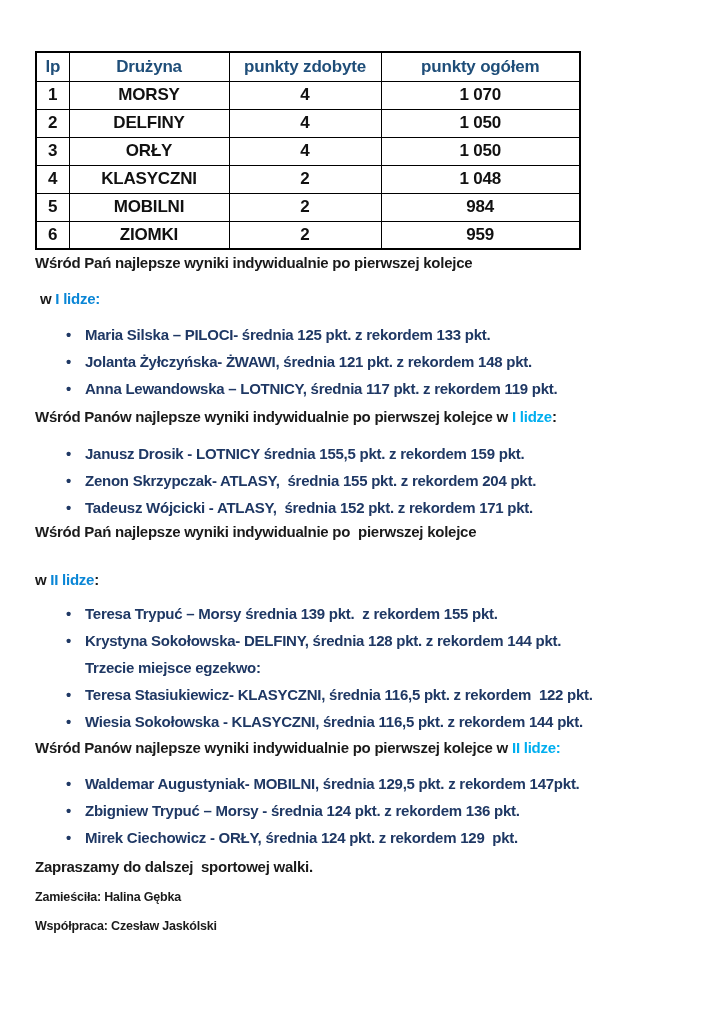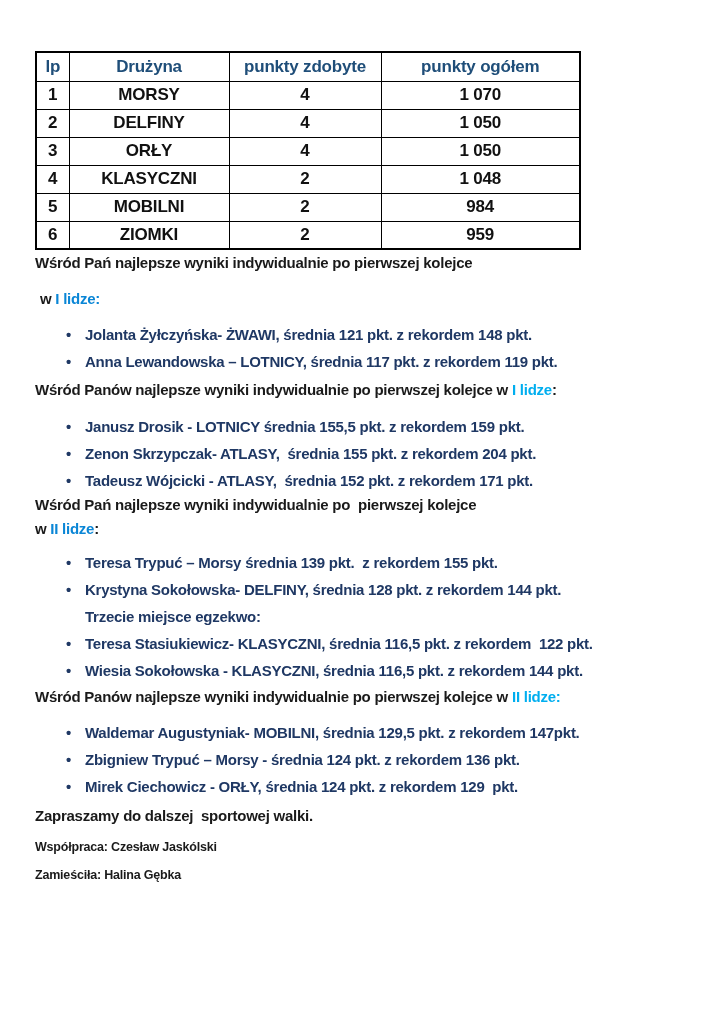--- a/index.html
+++ b/index.html
@@ -66,21 +66,21 @@
   .closing { font-size: 15px; line-height: 20px; letter-spacing: -0.25px; white-space: pre-wrap; }
   .credit  { font-size: 12.5px; line-height: 16px; letter-spacing: -0.2px; color: #1a1a1a; }
 
   
   .mt-s1l1 { margin-top: 3px; }
   .mt-s1l2 { margin-top: 16px; }
   .mt-ul1  { margin-top: 12px; }
   .mt-s2h  { margin-top: 5px; }
   .mt-ul2  { margin-top: 13px; }
   .mt-s3l1 { margin-top: 1px; }
-  .mt-s3l2 { margin-top: 4px; }
+  .mt-s3l2 { margin-top: 28px; }
   .mt-ul3  { margin-top: 10px; }
   .mt-s4h  { margin-top: 3px; }
   .mt-ul4  { margin-top: 12px; }
   .mt-close{ margin-top: 6px; }
   .mt-f1   { margin-top: 12px; }
   .mt-f2   { margin-top: 13px; }
   .mt-f3   { margin-top: 12px; }
 </style>
 </head>
 <body>
@@ -139,20 +139,21 @@
           <td>ZIOMKI</td>
           <td>2</td>
           <td>959</td>
         </tr>
       </tbody>
     </table>
 
     <p class="sec mt-s1l1">Wśród Pań najlepsze wyniki indywidualnie po pierwszej kolejce</p>
     <p class="sec mt-s1l2 indent5"><span>w </span><span class="hl-med">I lidze:</span><span></span></p>
     <ul class="results mt-ul1">
+      <li><span class="dot">•</span><span>Maria Silska – PILOCI- średnia 125 pkt. z rekordem 133 pkt.</span></li>
       <li><span class="dot">•</span><span>Jolanta Żyłczyńska- ŻWAWI, średnia 121 pkt. z rekordem 148 pkt.</span></li>
       <li><span class="dot">•</span><span>Anna Lewandowska – LOTNICY, średnia 117 pkt. z rekordem 119 pkt.</span></li>
     </ul>
 
     <p class="sec mt-s2h"><span>Wśród Panów najlepsze wyniki indywidualnie po pierwszej kolejce w </span><span class="hl-cyan">I lidze</span><span>:</span></p>
     <ul class="results mt-ul2">
       <li><span class="dot">•</span><span>Janusz Drosik - LOTNICY średnia 155,5 pkt. z rekordem 159 pkt.</span></li>
       <li><span class="dot">•</span><span>Zenon Skrzypczak- ATLASY,  średnia 155 pkt. z rekordem 204 pkt.</span></li>
       <li><span class="dot">•</span><span>Tadeusz Wójcicki - ATLASY,  średnia 152 pkt. z rekordem 171 pkt.</span></li>
     </ul>
@@ -168,17 +169,17 @@
 
     <p class="sec mt-s4h"><span>Wśród Panów najlepsze wyniki indywidualnie po pierwszej kolejce w </span><span class="hl-cyan">II lidze:</span><span></span></p>
     <ul class="results mt-ul4">
       <li><span class="dot">•</span><span>Waldemar Augustyniak- MOBILNI, średnia 129,5 pkt. z rekordem 147pkt.</span></li>
       <li><span class="dot">•</span><span>Zbigniew Trypuć – Morsy - średnia 124 pkt. z rekordem 136 pkt.</span></li>
       <li><span class="dot">•</span><span>Mirek Ciechowicz - ORŁY, średnia 124 pkt. z rekordem 129  pkt.</span></li>
     </ul>
 
     <p class="closing mt-close">Zapraszamy do dalszej  sportowej walki.</p>
 
+    <p class="credit mt-f3">Zamieściła: Halina Gębka</p>
     <p class="credit mt-f2">Współpraca: Czesław Jaskólski</p>
-    <p class="credit mt-f3">Zamieściła: Halina Gębka</p>
 
   </div>
 </div>
 
 </body></html>

